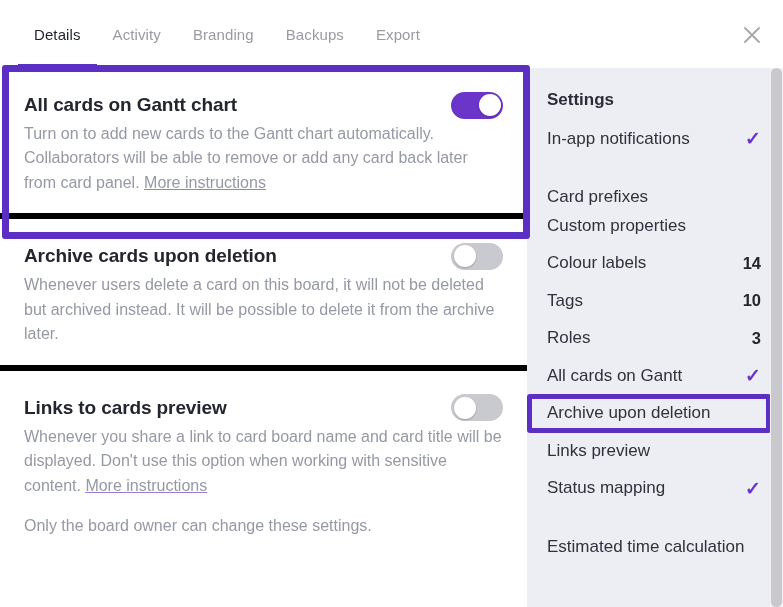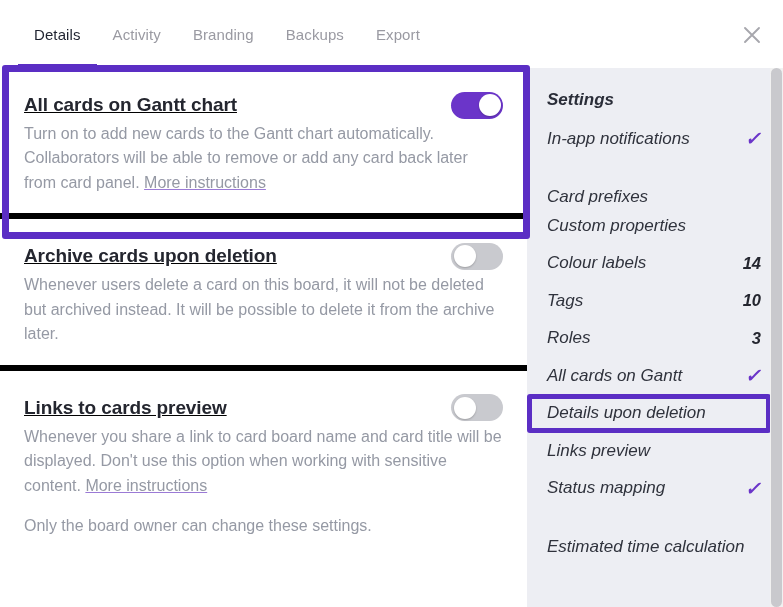--- a/index.html
+++ b/index.html
@@ -79,21 +79,20 @@
     position: relative;
     padding: 22px 24px 18px 24px;
   }
   .section + .section { border-top: 6px solid #000000; }
 
   .section-head {
     display: flex;
     align-items: center;
     justify-content: space-between;
     min-height: 30px;
-    text-decoration: underline;
   }
 
   .section-title {
     font-size: 19px;
     font-weight: bold;
     color: #24262f;
     letter-spacing: -0.1px;
   }
 
   .section-body {
@@ -160,21 +159,20 @@
 
   
   .sidebar {
     position: absolute;
     top: 68px;
     left: 527px;
     width: 256px;
     height: 539px;
     background: #edeef3;
     overflow: hidden;
-    font-style: italic;
   }
 
   .side-head {
     font-size: 17px;
     font-weight: bold;
     color: #2a2d38;
     padding: 22px 20px 10px 20px;
   }
 
   .side-list { padding-bottom: 10px; }
@@ -326,21 +324,21 @@
         <span class="lbl">Roles</span>
         <span class="cnt">3</span>
       </div>
 
       <div class="side-item">
         <span class="lbl">All cards on Gantt</span>
         <span class="check">✓</span>
       </div>
 
       <div class="side-item">
-        <span class="lbl">Details upon deletion</span>
+        <span class="lbl">Archive upon deletion</span>
         <span class="cnt"></span>
       </div>
 
       <div class="side-item">
         <span class="lbl">Links preview</span>
         <span class="cnt"></span>
       </div>
 
       <div class="side-item">
         <span class="lbl">Status mapping</span>

